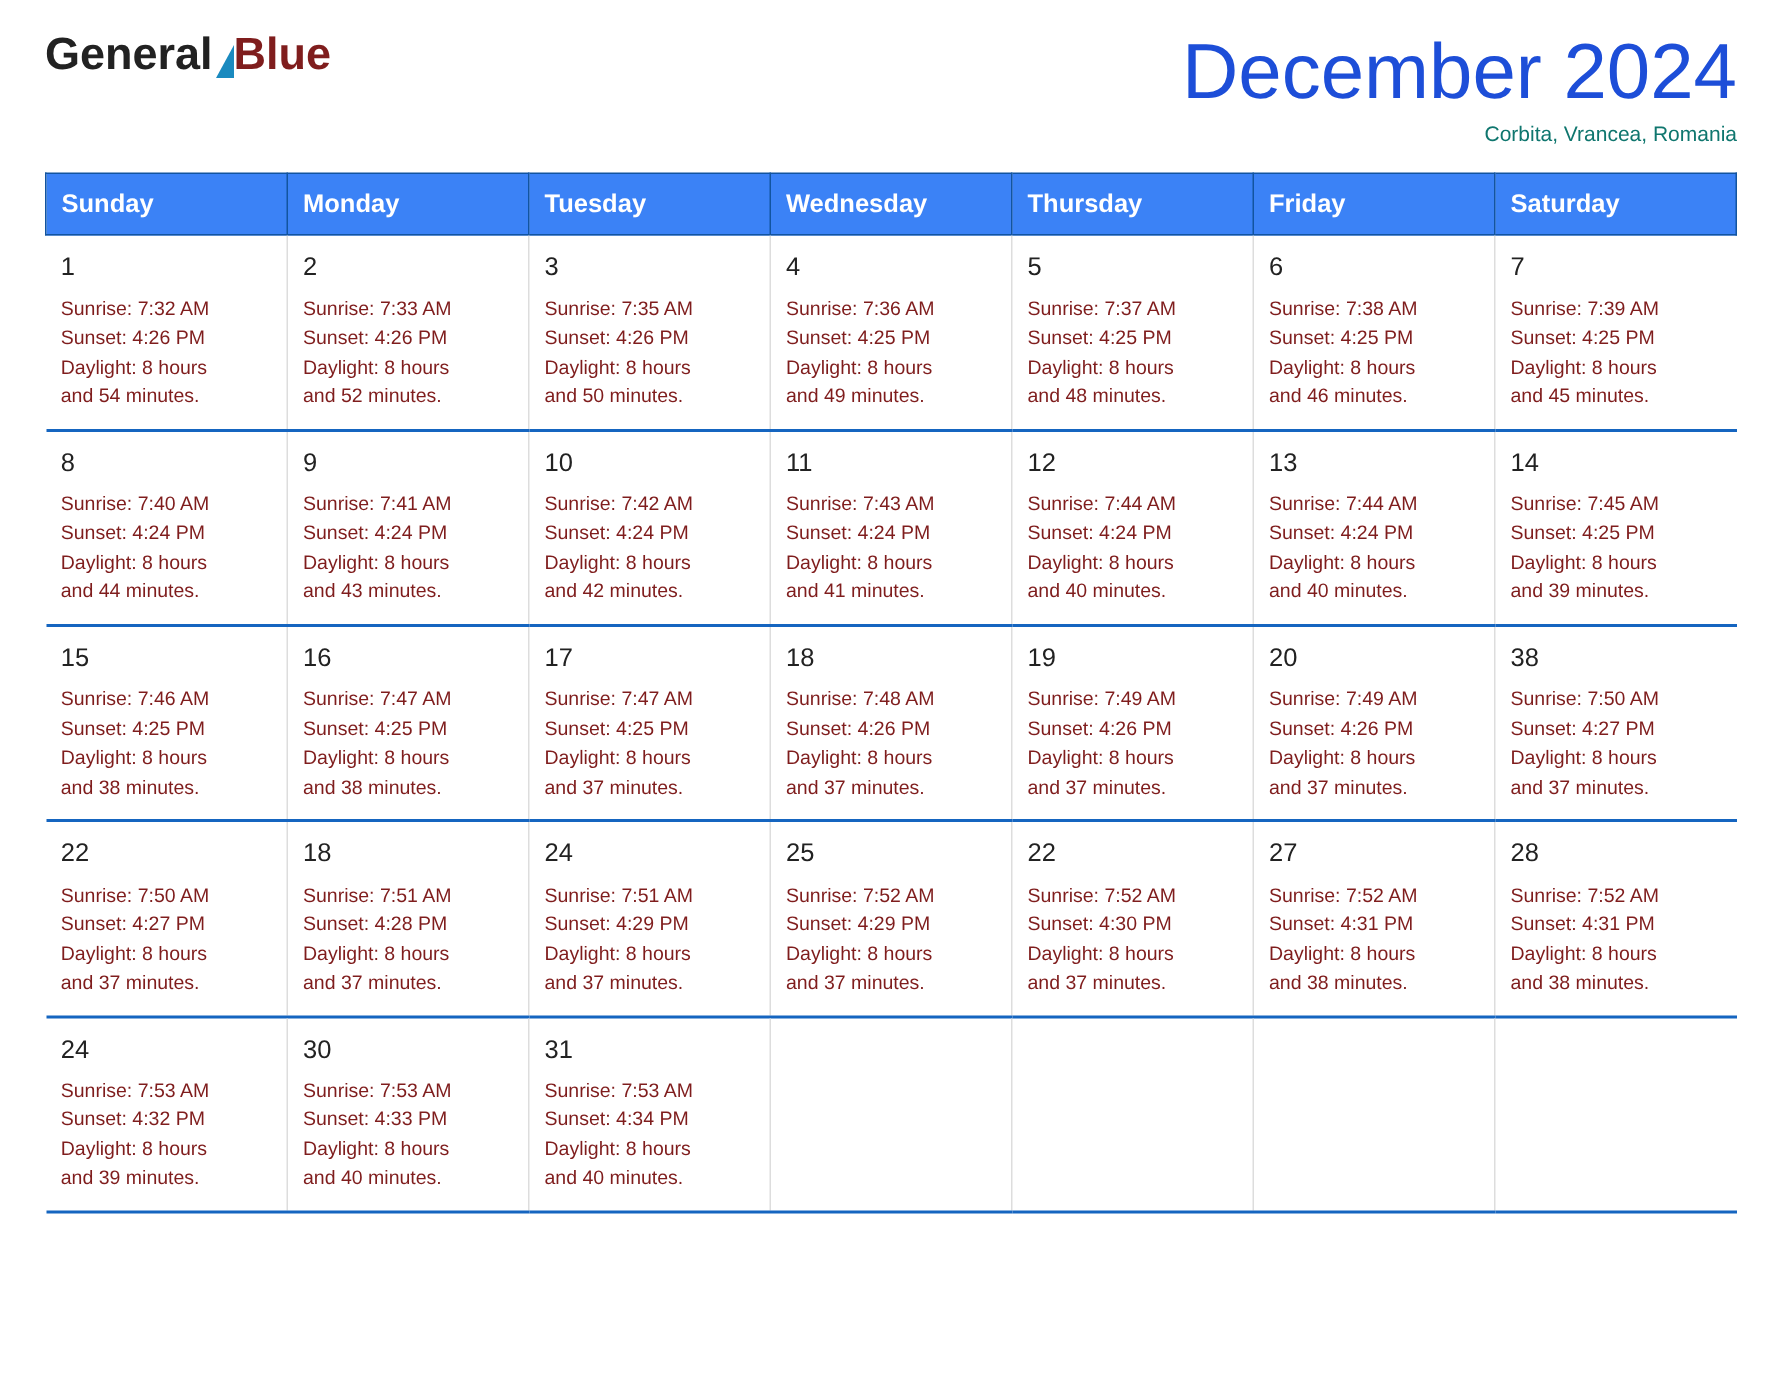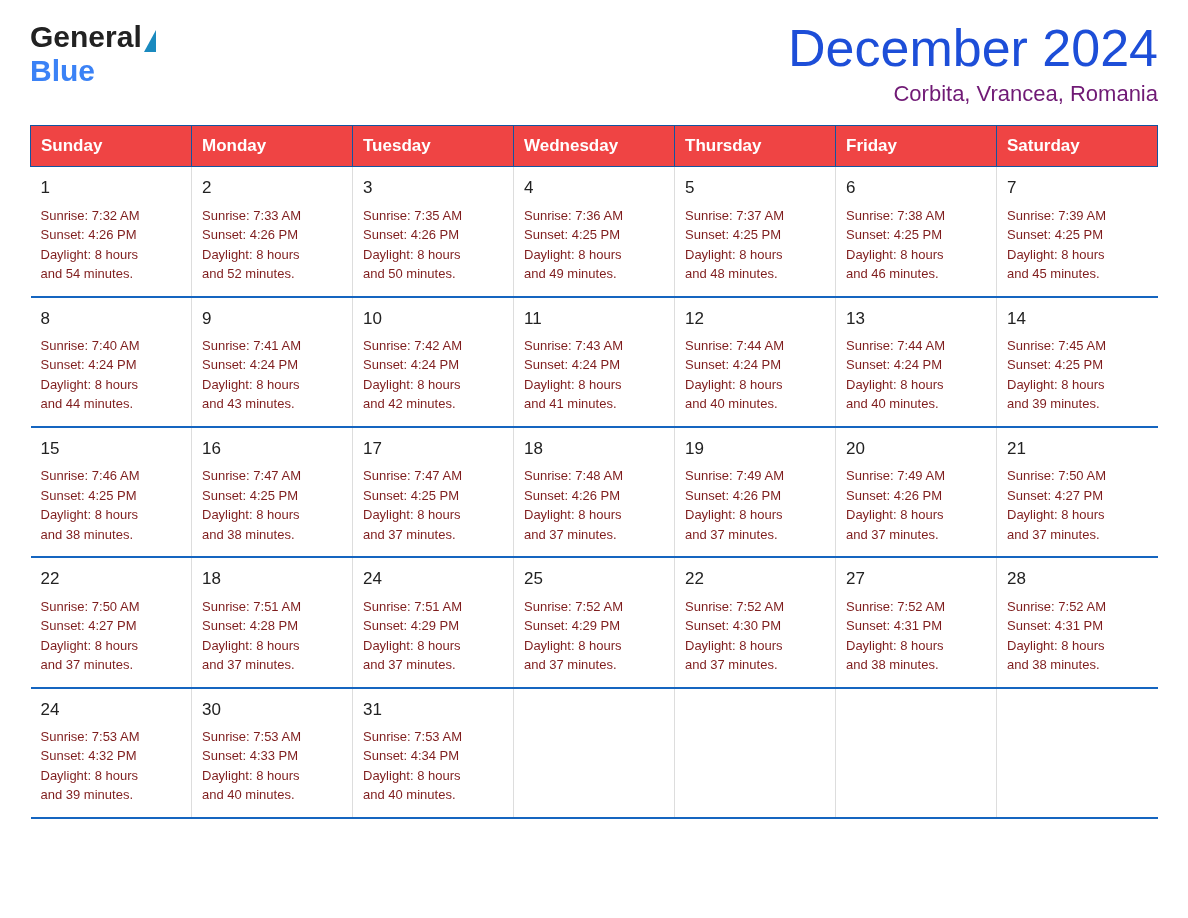--- a/index.html
+++ b/index.html
@@ -12,44 +12,44 @@
       padding: 20px 30px;
     }
     .header-area {
       display: flex;
       justify-content: space-between;
       align-items: flex-start;
       margin-bottom: 18px;
     }
     .logo {
       display: flex;
-      flex-direction: column;
+      flex-direction: row;
       align-items: flex-start;
     }
     .title-area {
       text-align: right;
     }
     .page-title {
       font-size: 52px;
       font-weight: normal;
       color: #1d4ed8;
       line-height: 1.1;
     }
     .subtitle {
-      font-size: 22px;
-      color: #701a75;
+      font-size: 14px;
+      color: #0f766e;
       margin-top: 4px;
     }
     .calendar-table {
       width: 100%;
       border-collapse: collapse;
       table-layout: fixed;
     }
     .calendar-table thead tr th {
-      background-color: #ef4444;
+      background-color: #3b82f6;
       color: #fff;
       font-size: 17px;
       font-weight: bold;
       padding: 10px 10px;
       text-align: left;
       border: 1px solid #1254a0;
     }
     .calendar-table tbody tr td {
       vertical-align: top;
       border: none;
@@ -94,21 +94,21 @@
       height: 0;
       border-left: 12px solid transparent;
       border-right: 0px solid transparent;
       border-bottom: 22px solid #1a8abf;
       margin-left: 2px;
       margin-bottom: 2px;
     }
     .logo-second-line {
       font-size: 30px;
       font-weight: bold;
-      color: #3b82f6;
+      color: #7f1d1d;
     }
   </style>
 </head>
 <body>
 
 <div class="header-area">
   <div class="logo">
     <div class="logo-wrapper">
       <span class="logo-general">General</span>
       <span class="logo-triangle"></span>
@@ -213,21 +213,21 @@
         </td>
         <td>
           <span class="day-number">19</span>
           <div class="day-info">Sunrise: 7:49 AM<br>Sunset: 4:26 PM<br>Daylight: 8 hours<br>and 37 minutes.</div>
         </td>
         <td>
           <span class="day-number">20</span>
           <div class="day-info">Sunrise: 7:49 AM<br>Sunset: 4:26 PM<br>Daylight: 8 hours<br>and 37 minutes.</div>
         </td>
         <td>
-          <span class="day-number">21</span>
+          <span class="day-number">38</span>
           <div class="day-info">Sunrise: 7:50 AM<br>Sunset: 4:27 PM<br>Daylight: 8 hours<br>and 37 minutes.</div>
         </td>
       </tr>
       <tr>
         <td>
           <span class="day-number">22</span>
           <div class="day-info">Sunrise: 7:50 AM<br>Sunset: 4:27 PM<br>Daylight: 8 hours<br>and 37 minutes.</div>
         </td>
         <td>
           <span class="day-number">18</span>

